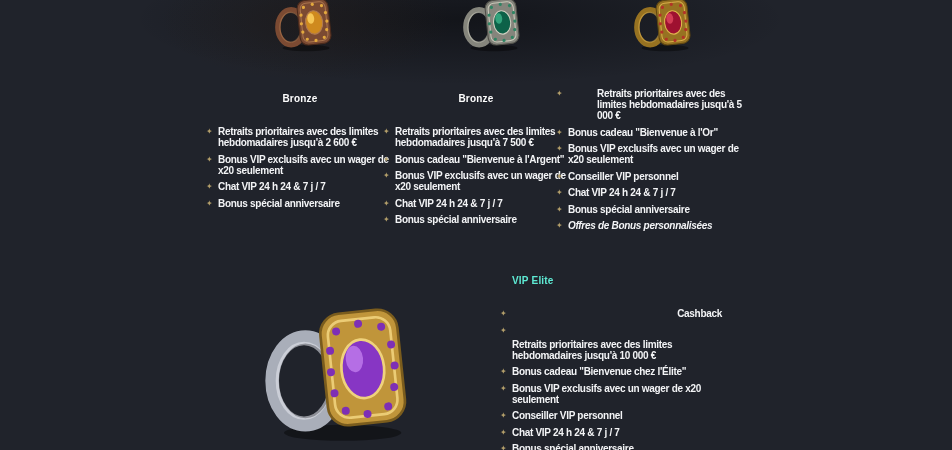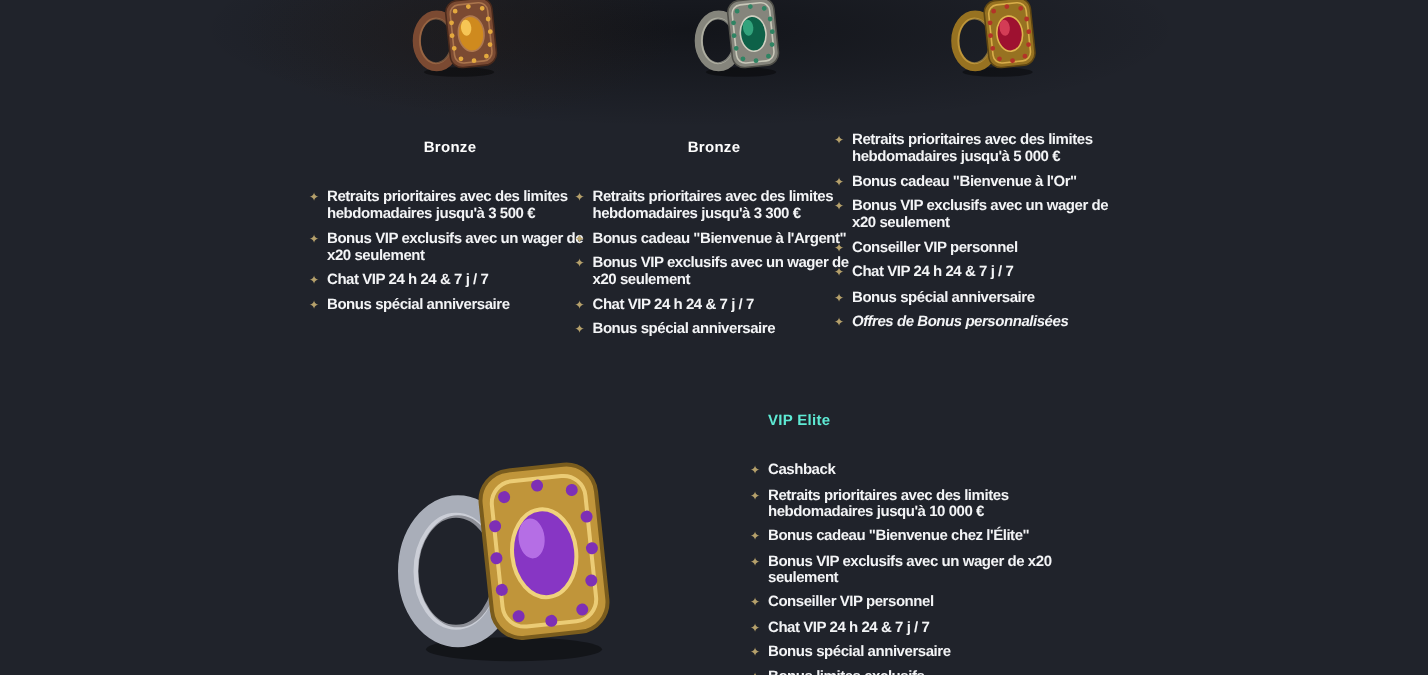--- a/index.html
+++ b/index.html
@@ -71,21 +71,21 @@
           <circle cx="54" cy="37" r="3" fill="var(--stud)"></circle>
           <ellipse cx="77" cy="53" rx="16" ry="22" fill="var(--gem)" stroke="var(--metal-light)" stroke-width="2"></ellipse>
           <ellipse cx="71.5" cy="45" rx="6.5" ry="10" fill="var(--gem-light)" opacity="0.8"></ellipse>
         </g>
       </svg>
     </div>
     <h3 class="tier-title" style="color: rgb(253, 253, 253);">Bronze</h3>
     <ul class="benefits">
         <li>
           <span class="bullet">✦</span>
-          <span class="btext" style="color: rgb(243, 244, 246);">Retraits prioritaires avec des limites hebdomadaires jusqu'à 3 500 €</span>
+          <span class="btext" style="color: rgb(243, 244, 246);">Retraits prioritaires avec des limites hebdomadaires jusqu'à 2 600 €</span>
         </li>
         <li>
           <span class="bullet">✦</span>
           <span class="btext" style="color: rgb(243, 244, 246);">Bonus VIP exclusifs avec un wager de x20 seulement</span>
         </li>
         <li>
           <span class="bullet">✦</span>
           <span class="btext" style="color: rgb(243, 244, 246);">Chat VIP 24 h 24 &amp; 7 j / 7</span>
         </li>
         <li>
@@ -117,21 +117,21 @@
           <circle cx="54" cy="37" r="3" fill="var(--stud)"></circle>
           <ellipse cx="77" cy="53" rx="16" ry="22" fill="var(--gem)" stroke="var(--metal-light)" stroke-width="2"></ellipse>
           <ellipse cx="71.5" cy="45" rx="6.5" ry="10" fill="var(--gem-light)" opacity="0.8"></ellipse>
         </g>
       </svg>
     </div>
     <h3 class="tier-title" style="color: rgb(253, 253, 253);">Bronze</h3>
     <ul class="benefits">
         <li>
           <span class="bullet">✦</span>
-          <span class="btext" style="color: rgb(243, 244, 246);">Retraits prioritaires avec des limites hebdomadaires jusqu'à 3 300 €</span>
+          <span class="btext" style="color: rgb(243, 244, 246);">Retraits prioritaires avec des limites hebdomadaires jusqu'à 7 500 €</span>
         </li>
         <li>
           <span class="bullet">✦</span>
           <span class="btext" style="color: rgb(243, 244, 246);">Bonus cadeau "Bienvenue à l'Argent"</span>
         </li>
         <li>
           <span class="bullet">✦</span>
           <span class="btext" style="color: rgb(243, 244, 246);">Bonus VIP exclusifs avec un wager de x20 seulement</span>
         </li>
         <li>
@@ -166,21 +166,21 @@
           <circle cx="53" cy="53" r="3" fill="var(--stud)"></circle>
           <circle cx="54" cy="37" r="3" fill="var(--stud)"></circle>
           <ellipse cx="77" cy="53" rx="16" ry="22" fill="var(--gem)" stroke="var(--metal-light)" stroke-width="2"></ellipse>
           <ellipse cx="71.5" cy="45" rx="6.5" ry="10" fill="var(--gem-light)" opacity="0.8"></ellipse>
         </g>
       </svg>
     </div>
     <ul class="benefits">
         <li>
           <span class="bullet">✦</span>
-          <span class="btext" style="color: rgb(243, 244, 246);">Retraits prioritaires avec des limites hebdomadaires jusqu'à 5 000 €</span>
+          <span class="btext" style="color: rgb(243, 244, 246); margin-left: 29px;">Retraits prioritaires avec des limites hebdomadaires jusqu'à 5 000 €</span>
         </li>
         <li>
           <span class="bullet">✦</span>
           <span class="btext" style="color: rgb(243, 244, 246);">Bonus cadeau "Bienvenue à l'Or"</span>
         </li>
         <li>
           <span class="bullet">✦</span>
           <span class="btext" style="color: rgb(243, 244, 246);">Bonus VIP exclusifs avec un wager de x20 seulement</span>
         </li>
         <li>
@@ -224,25 +224,25 @@
           <circle cx="54" cy="37" r="3" fill="var(--stud)"></circle>
           <ellipse cx="77" cy="53" rx="16" ry="22" fill="var(--gem)" stroke="var(--metal-light)" stroke-width="2"></ellipse>
           <ellipse cx="71.5" cy="45" rx="6.5" ry="10" fill="var(--gem-light)" opacity="0.8"></ellipse>
         </g>
       </svg>
     </div>
     <h3 class="tier-title" style="color: #5eead4;">VIP Elite</h3>
     <ul class="benefits">
         <li>
           <span class="bullet">✦</span>
-          <span class="btext" style="color: rgb(243, 244, 246);">Cashback</span>
-        </li>
-        <li>
-          <span class="bullet">✦</span>
-          <span class="btext" style="color: rgb(243, 244, 246);">Retraits prioritaires avec des limites hebdomadaires jusqu'à 10 000 €</span>
+          <span class="btext" style="color: rgb(243, 244, 246); text-align: right;">Cashback</span>
+        </li>
+        <li>
+          <span class="bullet">✦</span>
+          <span class="btext" style="color: rgb(243, 244, 246); margin-top: 14px;">Retraits prioritaires avec des limites hebdomadaires jusqu'à 10 000 €</span>
         </li>
         <li>
           <span class="bullet">✦</span>
           <span class="btext" style="color: rgb(243, 244, 246);">Bonus cadeau "Bienvenue chez l'Élite"</span>
         </li>
         <li>
           <span class="bullet">✦</span>
           <span class="btext" style="color: rgb(243, 244, 246);">Bonus VIP exclusifs avec un wager de x20 seulement</span>
         </li>
         <li>

